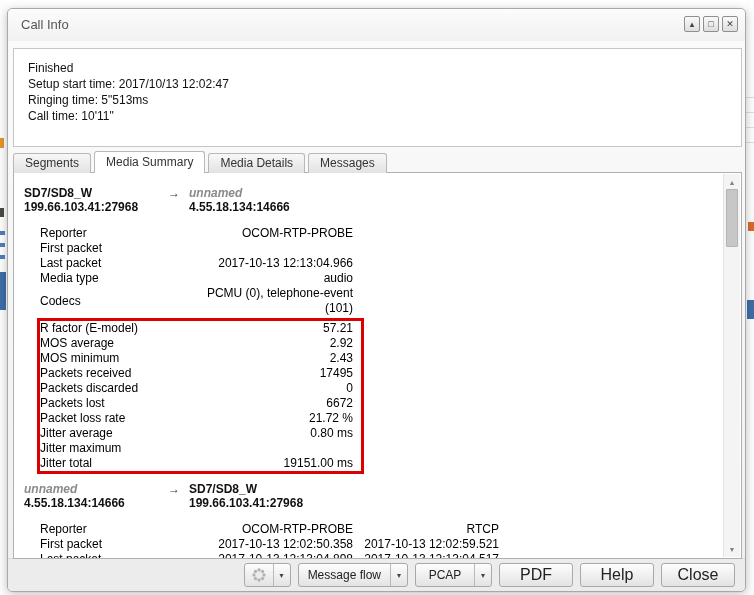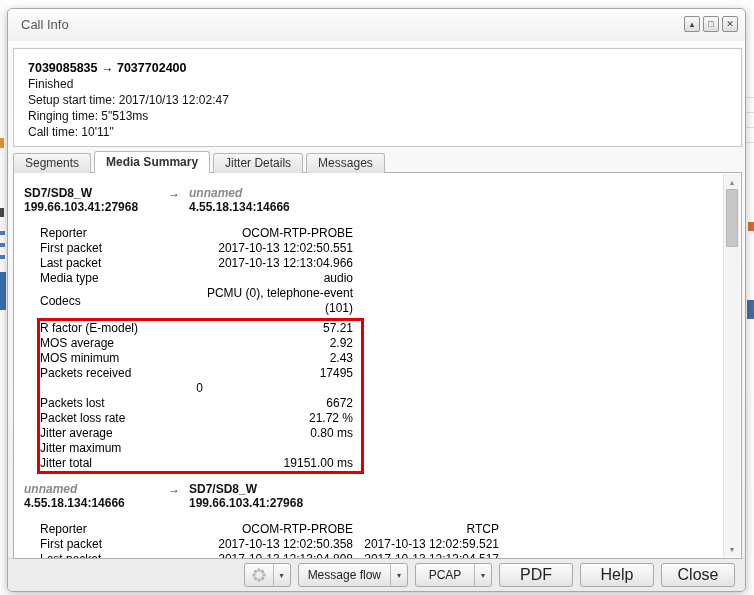--- a/index.html
+++ b/index.html
@@ -29,21 +29,21 @@
     background:#fff; border:1px solid #c6c6c6; padding:11px 0 0 14px;
     font-size:12px; color:#111; line-height:16px; }
   .summary-box .parties { font-weight:bold; font-size:12.5px; color:#000; }
 
   
   .tabs { position:absolute; left:5px; top:142px; height:22px; display:flex;
     align-items:flex-end; z-index:3; }
   .tab { margin-right:3px; padding:0 11px; height:20px; line-height:19px;
     border:1px solid #b8b8b8; border-bottom:none; border-radius:3px 3px 0 0;
     background:linear-gradient(#f8f8f8,#e2e2e2); font-size:12px; color:#333; cursor:pointer; }
-  .tab.active { background:#fff; font-weight:bold; height:22px; line-height:21px; z-index:4; }
+  .tab.active { background:#fff; font-weight:normal; height:22px; line-height:21px; z-index:4; }
 
   
   .panel { position:absolute; left:5px; top:163px; width:729px; height:387px;
     background:#fff; border:1px solid #b0b0b0; z-index:1; }
   .panel-content { position:absolute; left:0; top:0; bottom:0; right:18px;
     overflow:hidden; padding-top:13px; font-size:12px; color:#000; }
 
   .stream-header { display:flex; padding-left:10px; margin-bottom:12px;
     font-size:12px; line-height:14px; height:28px; }
   .stream-header .ep { width:135px; }
@@ -123,31 +123,30 @@
       <span class="win-btn">
           <span>□</span>
         </span>
       <span class="win-btn">
           <span>✕</span>
         </span>
     </span>
   </div>
 
   <div class="summary-box">
-    <div class="parties">7039085835 → 7037702400</div>
     <div>Finished</div>
     <div>Setup start time: 2017/10/13 12:02:47</div>
     <div>Ringing time: 5"513ms</div>
     <div>Call time: 10'11"</div>
   </div>
 
   <div class="tabs">
     <div class="tab">Segments</div>
     <div class="tab active">Media Summary</div>
-    <div class="tab">Jitter Details</div>
+    <div class="tab">Media Details</div>
     <div class="tab">Messages</div>
   </div>
 
   <div class="panel">
     <div class="panel-content">
 
       <div class="stream-header">
         <div class="ep">
           <div class="ep-name named">SD7/SD8_W</div>
           <div class="ep-addr">199.66.103.41:27968</div>
@@ -158,21 +157,20 @@
           <div class="ep-addr">4.55.18.134:14666</div>
         </div>
       </div>
 
       <div class="row">
           <span class="lbl">Reporter</span>
           <span class="val">OCOM-RTP-PROBE</span>
         </div>
       <div class="row">
           <span class="lbl">First packet</span>
-          <span class="val">2017-10-13 12:02:50.551</span>
         </div>
       <div class="row">
           <span class="lbl">Last packet</span>
           <span class="val">2017-10-13 12:13:04.966</span>
         </div>
       <div class="row">
           <span class="lbl">Media type</span>
           <span class="val">audio</span>
         </div>
       <div class="row tall">
@@ -191,20 +189,21 @@
           </div>
         <div class="row">
             <span class="lbl">MOS minimum</span>
             <span class="val">2.43</span>
           </div>
         <div class="row">
             <span class="lbl">Packets received</span>
             <span class="val">17495</span>
           </div>
         <div class="row">
+            <span class="lbl">Packets discarded</span>
             <span class="val">0</span>
           </div>
         <div class="row">
             <span class="lbl">Packets lost</span>
             <span class="val">6672</span>
           </div>
         <div class="row">
             <span class="lbl">Packet loss rate</span>
             <span class="val">21.72 %</span>
           </div>

